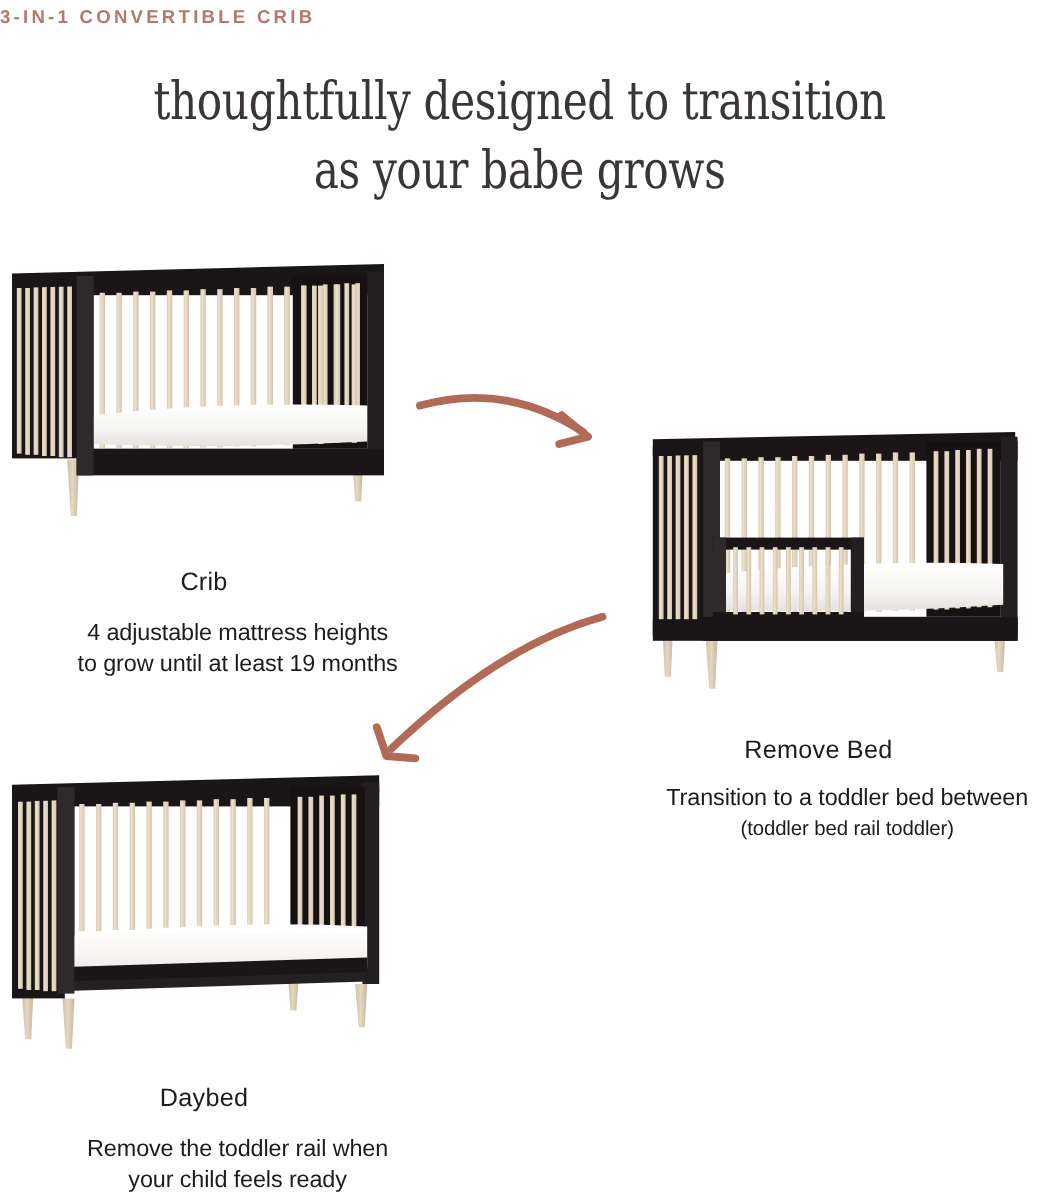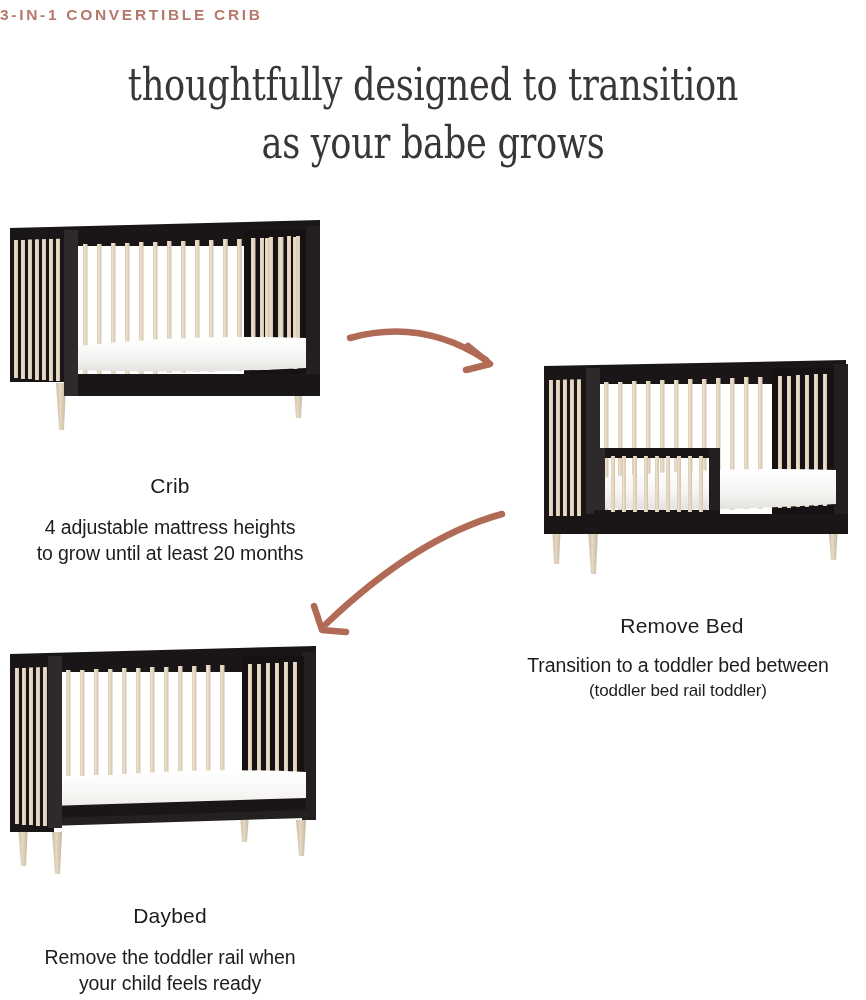--- a/index.html
+++ b/index.html
@@ -54,20 +54,21 @@
   }
   .cap-body {
     position: absolute;
     text-align: center;
     font-family: "Liberation Sans", sans-serif;
     font-weight: 400;
     font-size: 19.5px;
     line-height: 26px;
     color: #1d1b1c;
     letter-spacing: -0.1px;
+    margin-left: 28px;
   }
   .cap-body .small {
     display: block;
     font-size: 17px;
     line-height: 25px;
   }
 
   
   .crib-fig { position: absolute; }
   .crib-fig svg { display: block; width: 100%; height: 100%; }
@@ -186,21 +187,21 @@
   <div class="arrow-fig" style="left:344px; top:296px; width:180px; height:80px;">
     <svg viewBox="0 0 180 80" xmlns="http://www.w3.org/2000/svg">
       <path d="M6 42 Q78 22 142 64" fill="none" stroke="#b06a55" stroke-width="6.5" stroke-linecap="round"></path>
       <path d="M124 50 L146 68 L122 74" fill="none" stroke="#b06a55" stroke-width="6.5" stroke-linecap="round" stroke-linejoin="round"></path>
     </svg>
   </div>
 
   <div class="cap-title" style="left:0; top:468px; width:340px;">Crib</div>
   <div class="cap-body" style="left:0; top:514px; width:340px;">
     <span>4 adjustable mattress heights</span><br>
-    <span>to grow until at least 20 months</span>
+    <span>to grow until at least 19 months</span>
   </div>
 
   <div class="crib-fig" style="left:516px; top:352px; width:350px; height:230px;">
     <svg viewBox="0 0 350 230" xmlns="http://www.w3.org/2000/svg">
       <defs>
         <linearGradient id="slatG2" x1="0" y1="0" x2="1" y2="0">
           <stop offset="0%" stop-color="#d8c9b2"></stop>
           <stop offset="35%" stop-color="#ece0cd"></stop>
           <stop offset="100%" stop-color="#d2c3ab"></stop>
         </linearGradient>

